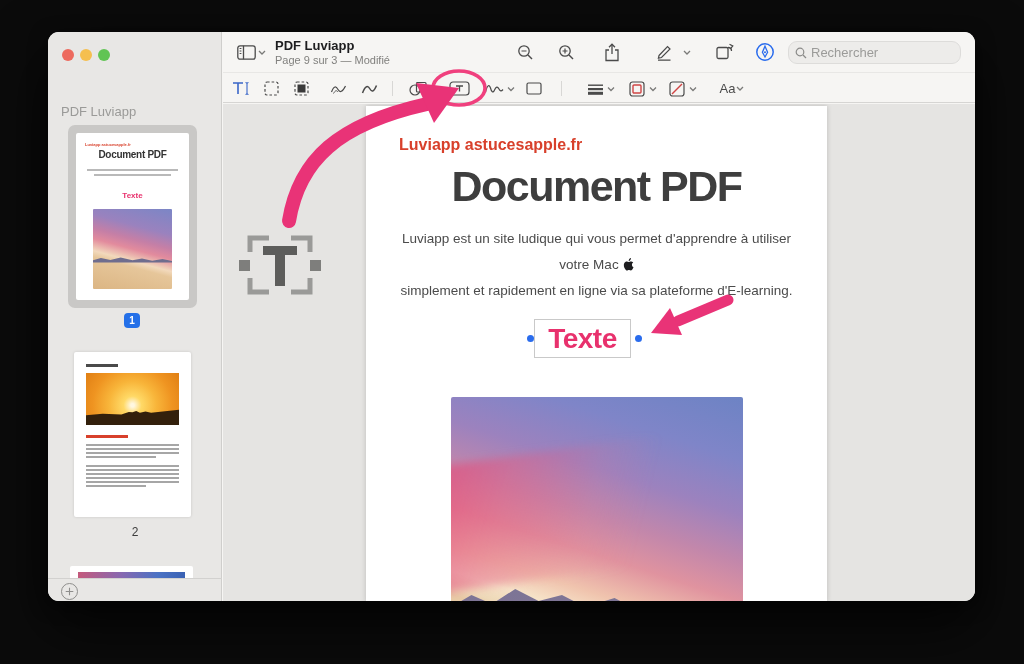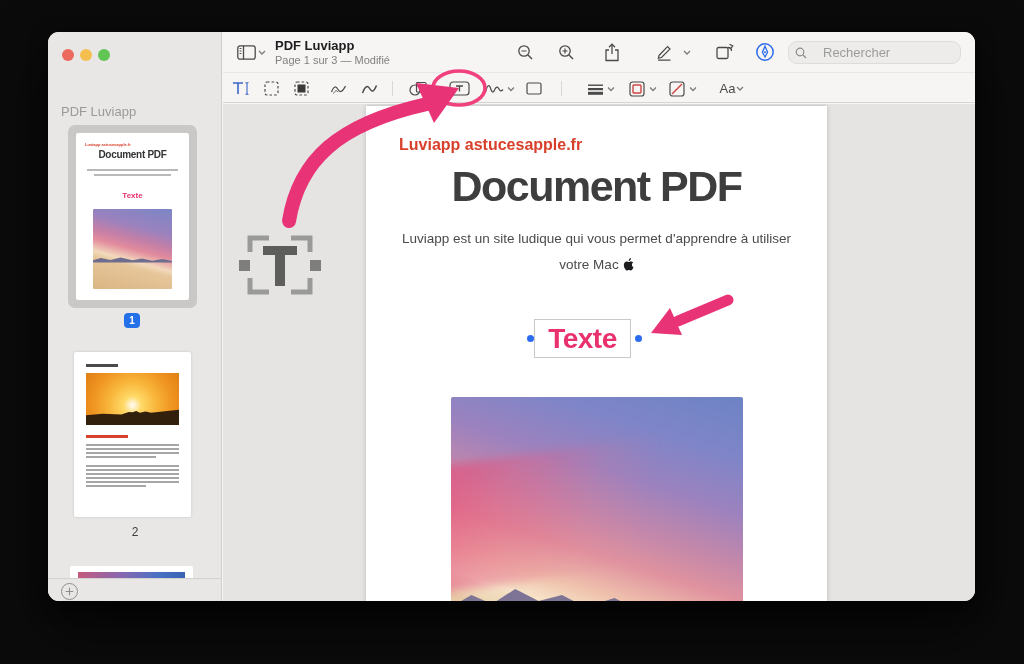--- a/index.html
+++ b/index.html
@@ -74,21 +74,21 @@
   }
   
   .main { position:absolute; left:175px; top:0; width:752px; height:100%; }
   .titlebar { position:absolute; left:0; top:0; width:100%; height:40px; background:#f6f5f3; }
   .tb-icon { position:absolute; top:8px; width:24px; height:24px; display:flex; align-items:center; justify-content:center; border-radius:5px; }
   .doc-title { position:absolute; left:52px; top:6px; font-size:13px; font-weight:700; color:#1d1d1f; }
   .doc-subtitle { position:absolute; left:52px; top:22px; font-size:11px; color:#81807e; }
   .search {
     position:absolute; right:14px; top:9px; width:173px; height:23px;
     background:#edecea; border:1px solid #dddcda; border-radius:9px;
-    display:flex; align-items:center; padding:0 6px; gap:16px;
+    display:flex; align-items:center; padding:0 6px; gap:4px;
   }
   .search input { border:none; outline:none; background:transparent; width:130px; font-size:13px; color:#444;
     font-family:"Liberation Sans",sans-serif; }
   .search input::placeholder { color:#9b9b99; }
   .markupbar {
     position:absolute; left:0; top:40px; width:100%; height:31px; background:#f6f5f3;
     border-top:1px solid #e8e7e5; border-bottom:1px solid #d6d5d3;text-decoration:underline;
   }
   .mk-icon { position:absolute; top:4px; width:24px; height:23px; display:flex; align-items:center; justify-content:center; }
   .mk-sep { position:absolute; top:8px; width:1px; height:15px; background:#d8d7d5; }
@@ -190,21 +190,21 @@
           <path d="M6.5 .8 V14.2" stroke="#4a4a4a" stroke-width="1.3"></path>
           <path d="M2.6 3.5 H4.4 M2.6 6 H4.4 M2.6 8.5 H4.4" stroke="#4a4a4a" stroke-width="1"></path>
         </svg>
       </div>
       <div class="tb-icon" style="left:33px; width:12px;">
         <svg width="8" height="5" viewBox="0 0 8 5">
           <path d="M1 1 L4 4 L7 1" fill="none" stroke="#7a7a78" stroke-width="1.3"></path>
         </svg>
       </div>
       <div class="doc-title">PDF Luviapp</div>
-      <div class="doc-subtitle">Page 1 sur 3 — Modifié</div>
+      <div class="doc-subtitle">Page 9 sur 3 — Modifié</div>
 
       <div class="tb-icon" style="left:290px;">
         <svg width="17" height="17" viewBox="0 0 17 17">
           <circle cx="7" cy="7" r="5.2" fill="none" stroke="#4a4a4a" stroke-width="1.3"></circle>
           <path d="M11 11 L15 15" stroke="#4a4a4a" stroke-width="1.5"></path>
           <path d="M4.5 7 H9.5" stroke="#4a4a4a" stroke-width="1.2"></path>
         </svg>
       </div>
       <div class="tb-icon" style="left:331px;">
         <svg width="17" height="17" viewBox="0 0 17 17">
@@ -352,20 +352,21 @@
         <rect x="25" y="20" width="34" height="9" fill="#5d5d5b"></rect>
         <rect x="37" y="20" width="10" height="40" fill="#5d5d5b"></rect>
       </svg>
 
       <div class="page">
         <div class="site-line">Luviapp astucesapple.fr</div>
         <div class="page-title">Document PDF</div>
         <div class="para"><span>Luviapp est un site ludique qui vous permet d'apprendre à utiliser votre Mac</span><svg class="apple-ico" width="12" height="13" viewBox="0 0 14 15">
               <path d="M9.7 2.2 C10.2 1.5 10.6.6 10.5 0 9.8 0 9 .5 8.5 1.1 8.1 1.7 7.7 2.6 7.8 3.3 8.6 3.3 9.3 2.9 9.7 2.2 Z M11.6 7.9 C11.6 6.1 13 5.3 13.1 5.2 12.3 4 11 3.9 10.5 3.9 9.4 3.8 8.4 4.5 7.9 4.5 7.3 4.5 6.5 3.9 5.6 3.9 4.4 3.9 3.3 4.6 2.7 5.7 1.5 7.8 2.4 11 3.6 12.7 4.2 13.6 4.9 14.5 5.8 14.5 6.7 14.4 7 13.9 8.1 13.9 9.1 13.9 9.4 14.5 10.3 14.4 11.3 14.4 11.9 13.5 12.4 12.7 13.1 11.7 13.4 10.8 13.4 10.7 13.4 10.7 11.6 10 11.6 7.9 Z" fill="#1d1d1f"></path>
             </svg><br>
+          <span>simplement et rapidement en ligne via sa plateforme d'E-learning.</span>
         </div>
 
         <div class="texte-box">
           <span class="texte-label">Texte</span>
         </div>
         <div class="handle left"></div>
         <div class="handle right"></div>
 
         <div class="photo">
           <div class="streak"></div>

